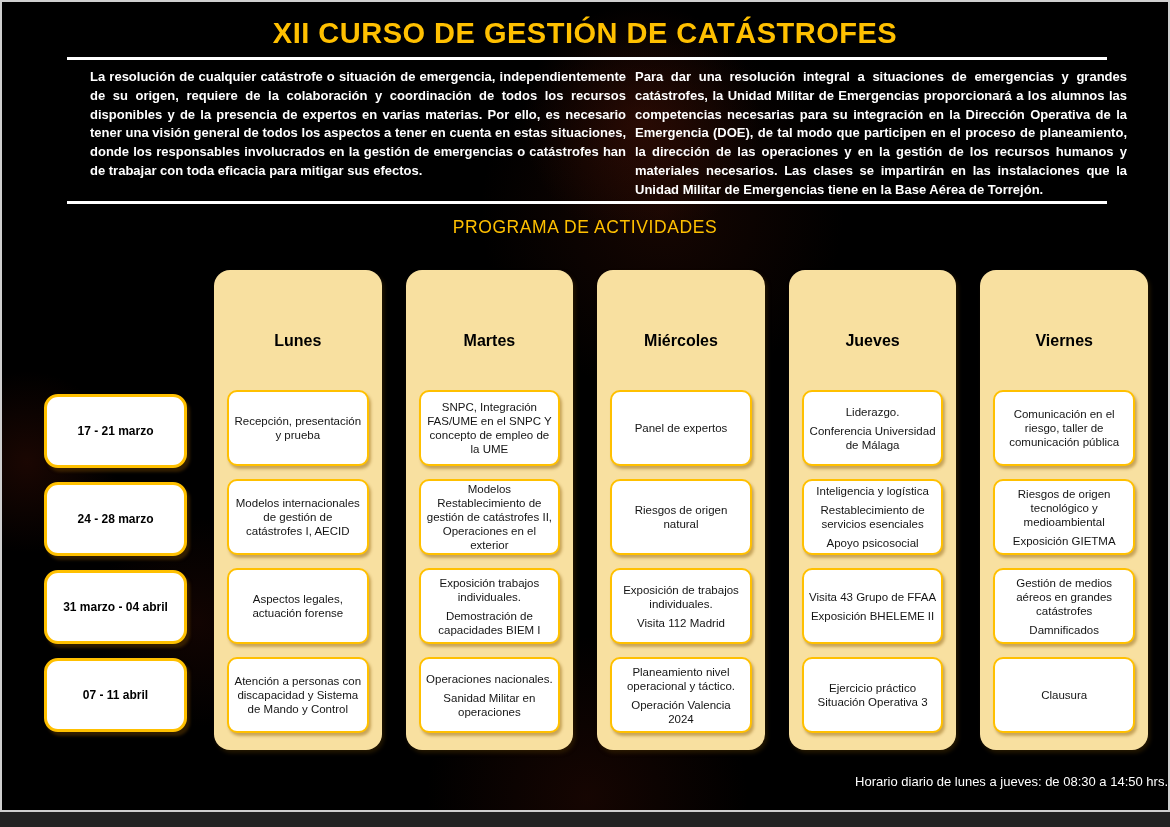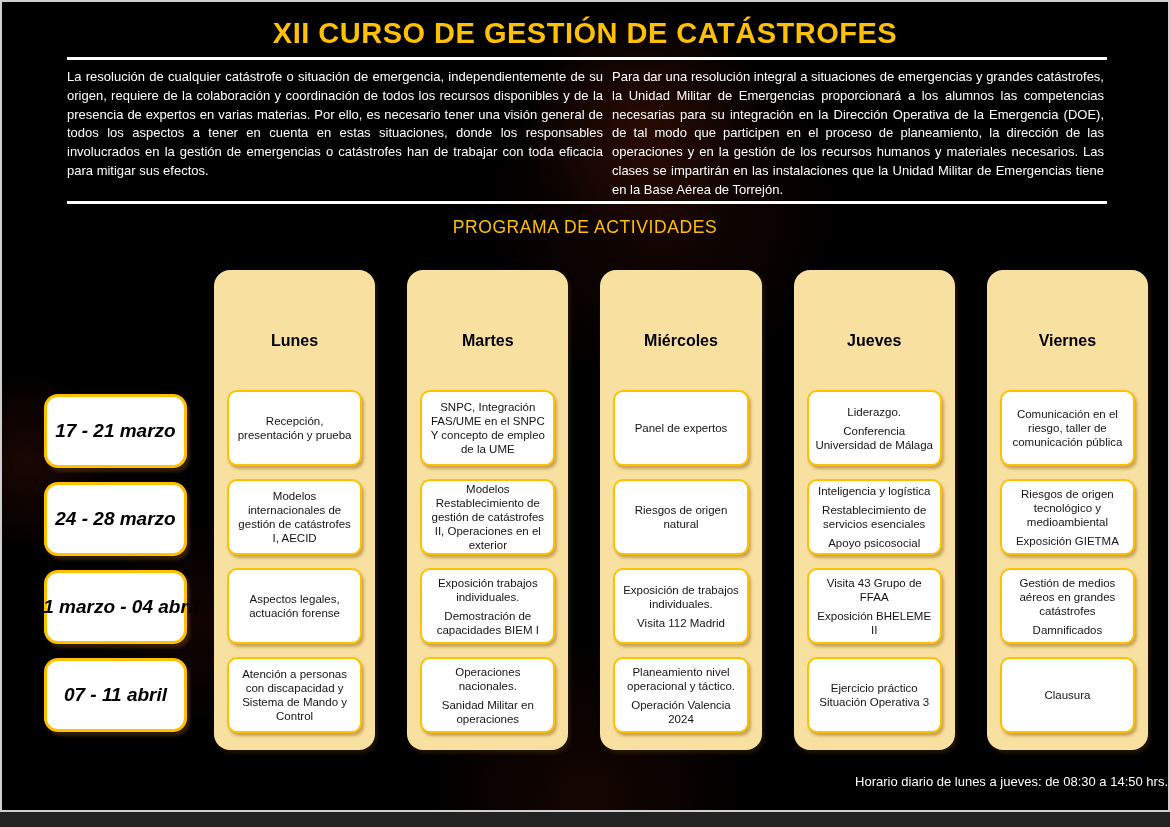--- a/index.html
+++ b/index.html
@@ -28,23 +28,24 @@
   }
   .hr {
     position:absolute; left:65px; width:1040px; height:3px;
     background:var(--divider,#fff);
   }
   .hr-top { top:55px; }
   .hr-mid { top:199px; }
   .intro-par {
     position:absolute; top:66px;
     color:var(--text-light,#fff);
-    font-size:13px; font-weight:normal;
+    font-size:13px; font-weight:bold;
     line-height:18.8px;
     text-align:justify;
+    margin-left:23px;
   }
   .intro-left  { left:65px;  width:536px; }
   .intro-right { left:610px; width:492px; }
   .program-heading {
     position:absolute; top:215px; left:0; width:100%;
     text-align:center;
     font-size:17.5px; font-weight:normal;
     color:var(--gold,#FFC000);
     letter-spacing:0.6px;
   }
@@ -55,26 +56,26 @@
   .week-box {
     height:74px;
     background:#fff;
     border:3px solid var(--gold,#FFC000);
     border-radius:14px;
     display:flex; align-items:center; justify-content:center;
     box-shadow:3px 4px 3px rgba(90,55,0,0.55);
     padding:0 3px;
   }
   .week-label {
-    font-size:19px; font-weight:bold; color:var(--text-dark,#000);
-    text-align:left; white-space:nowrap;font-style:italic;
+    font-size:12px; font-weight:bold; color:var(--text-dark,#000);
+    text-align:left; white-space:nowrap;
   }
   .days {
     position:absolute; left:212px; top:268px; width:934px; height:480px;
-    display:flex; gap:32px;
+    display:flex; gap:24px;
   }
   .day-column {
     position:relative;
     width:174px; height:480px;
     background:var(--column-fill,#F8E0A0);
     border-radius:16px;
     box-shadow:2px 3px 4px rgba(70,45,0,0.5);
   }
   .day-label {
     position:absolute; top:62px; left:0; width:100%;

